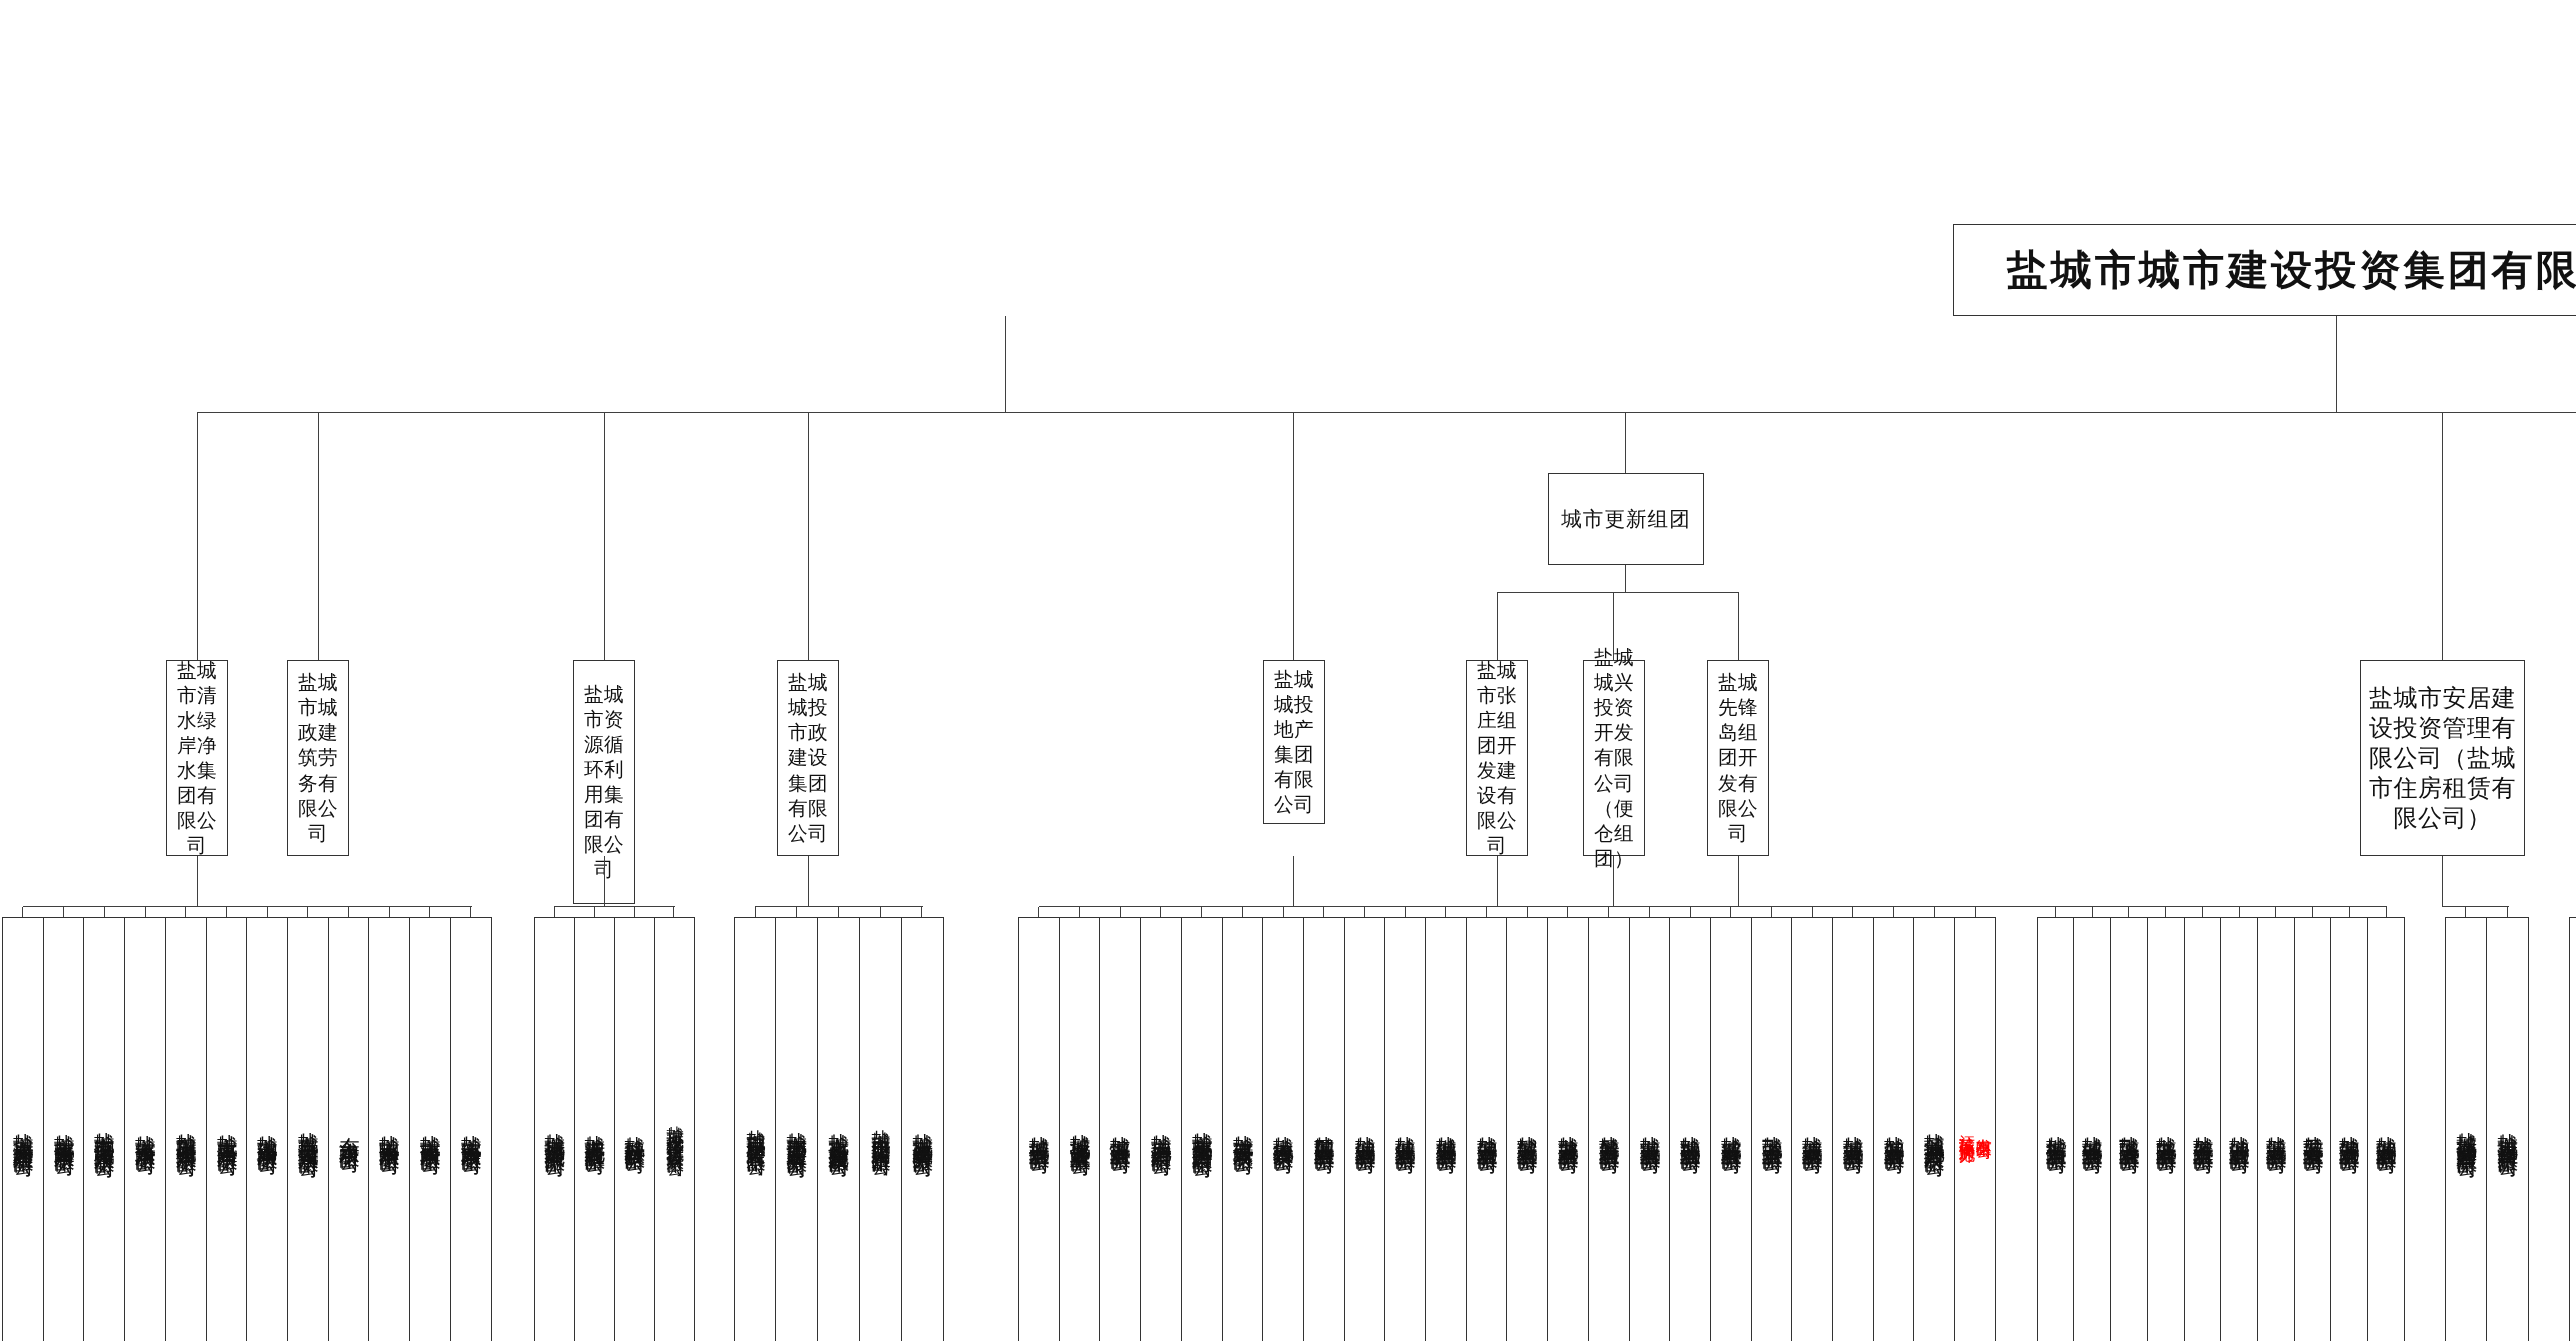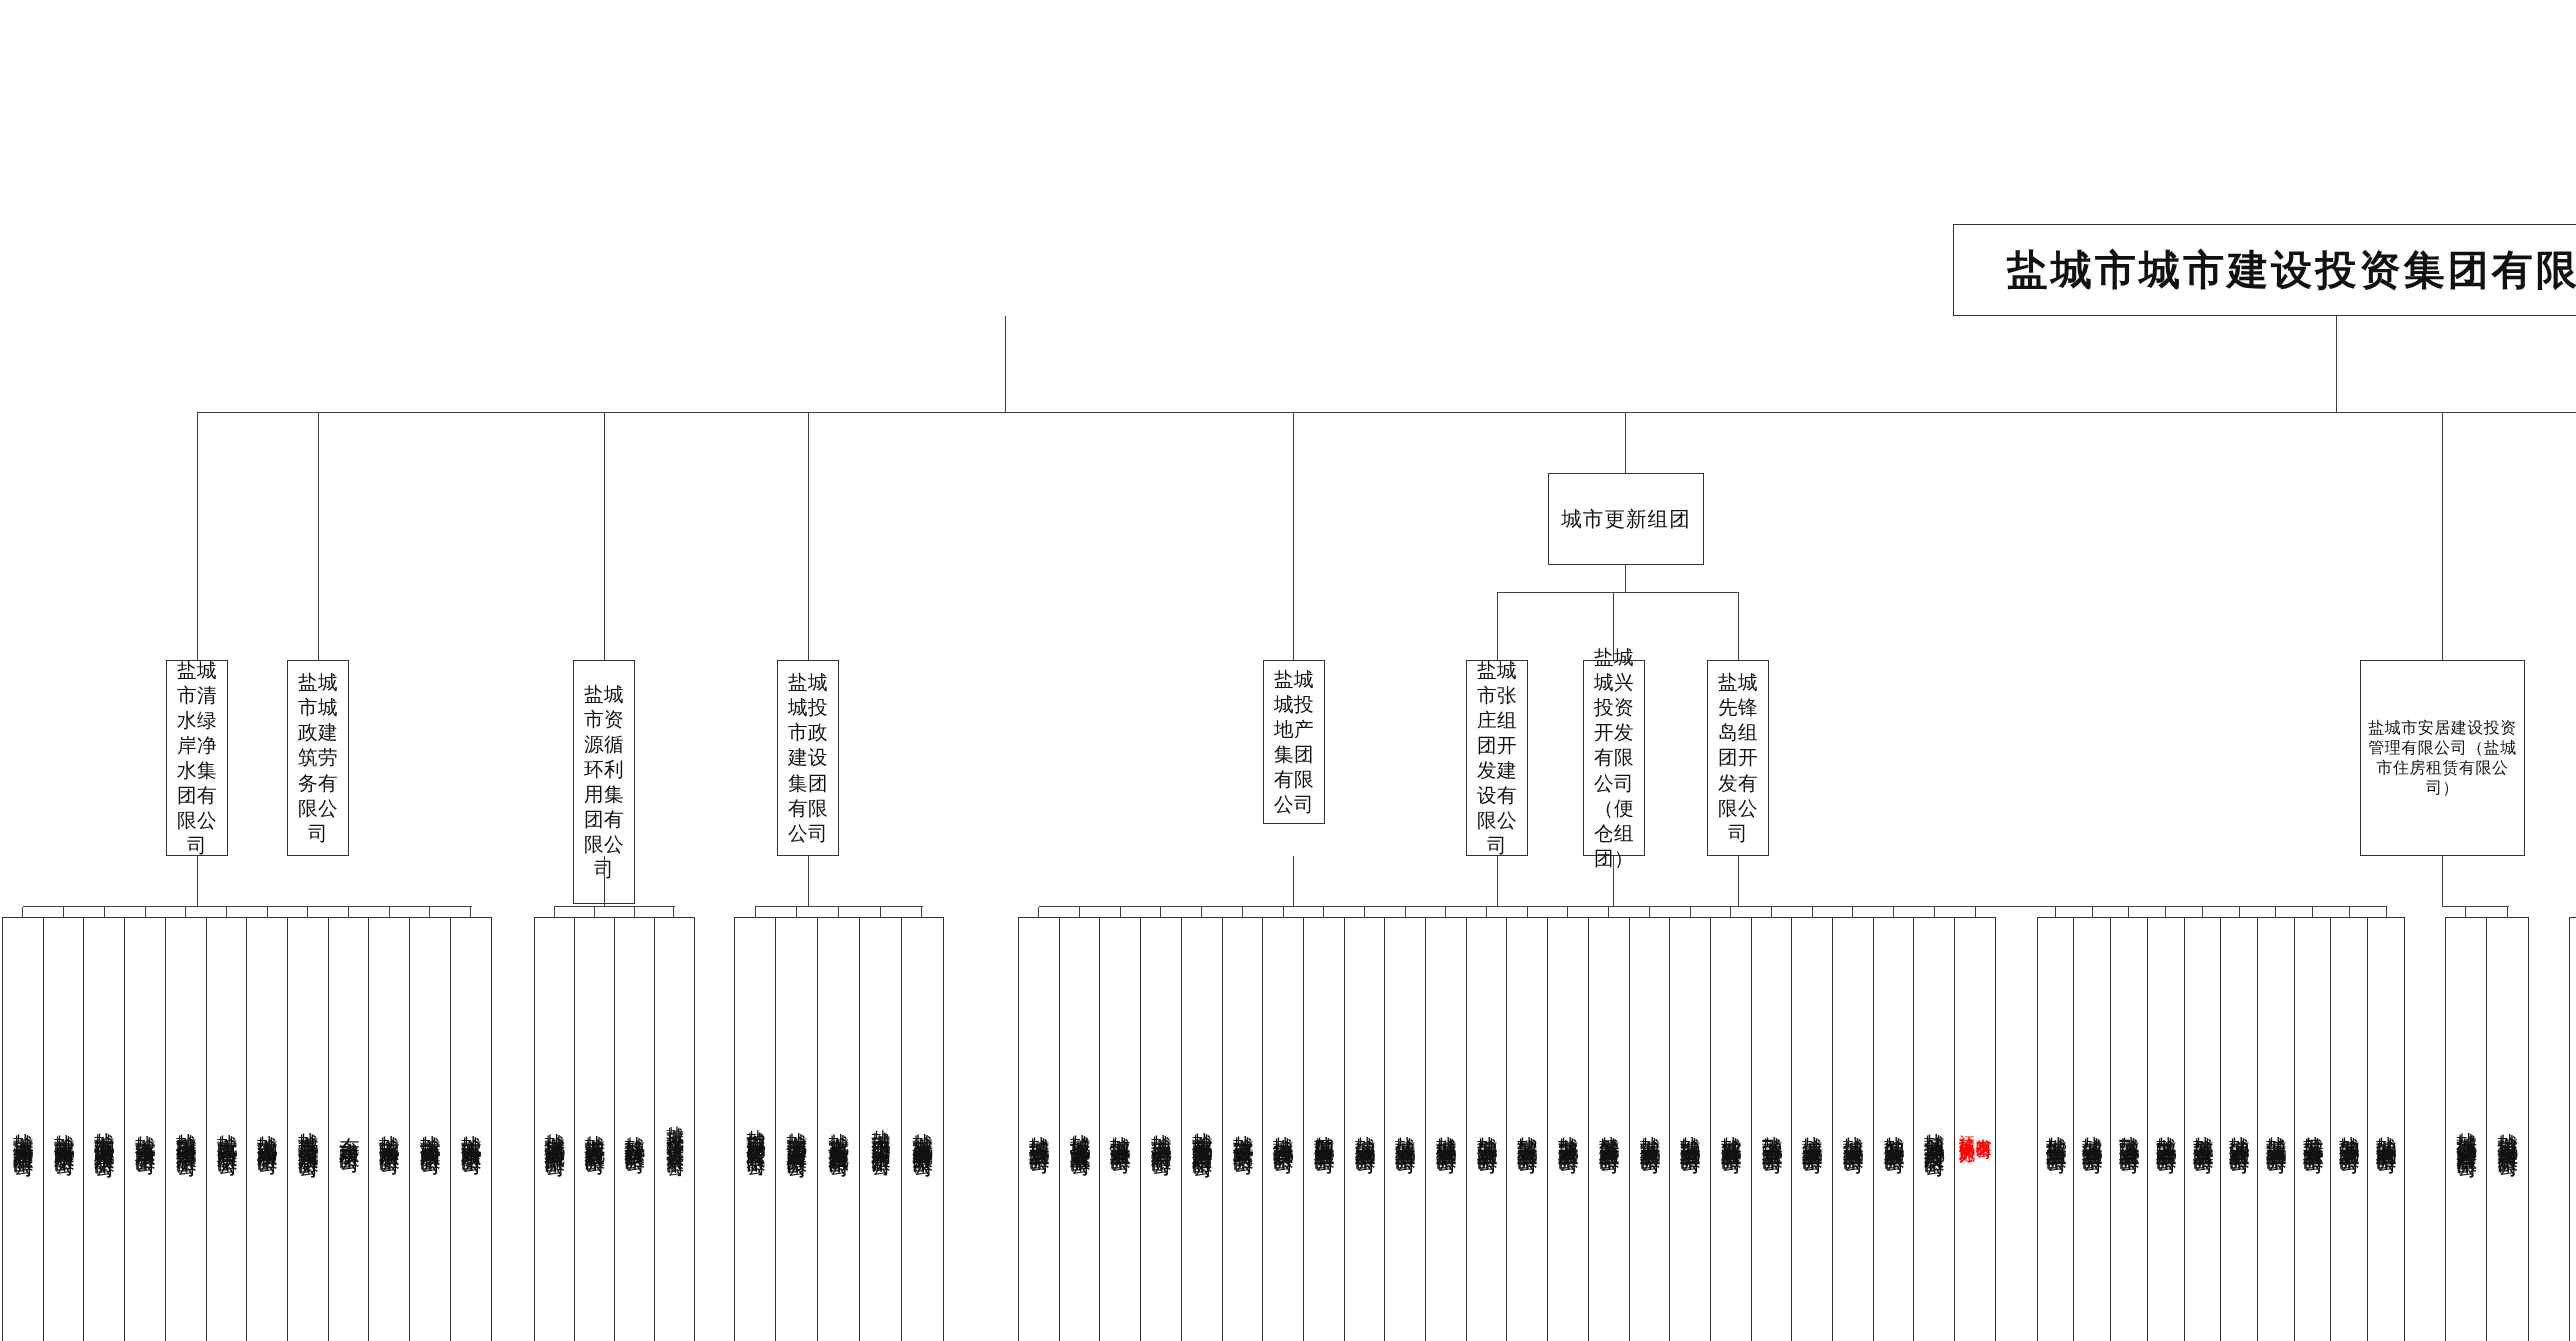--- a/index.html
+++ b/index.html
@@ -72,21 +72,21 @@
       <div class="box t2" style="left: 1466px; top: 660px; width: 62px; height: 196px;">
         <span>盐城市张庄组团开发建设有限公司</span>
       </div>
       <div class="box t2" style="left: 1583px; top: 660px; width: 62px; height: 196px;">
         <span>盐城城兴投资开发有限公司（便仓组团）</span>
       </div>
       <div class="box t2" style="left: 1707px; top: 660px; width: 62px; height: 196px;">
         <span>盐城先锋岛组团开发有限公司</span>
       </div>
       <div class="box t2 wide" style="left: 2360px; top: 660px; width: 165px; height: 196px; padding-left: 6.2px; padding-right: 6.2px;">
-        <span style="font-size: 16px;">盐城市安居建设投资管理有限公司（盐城市住房租赁有限公司）</span>
+        <span style="font-size: 24px;">盐城市安居建设投资管理有限公司（盐城市住房租赁有限公司）</span>
       </div>
       <div class="box child" style="left: 2.1px; top: 917px; width: 42px; height: 425px;">
         <span class="vtext" style="font-size: 20.6px;">盐城市城东污水处理有限公司</span>
       </div>
       <div class="box child" style="left: 43px; top: 917px; width: 42px; height: 425px;">
         <span class="vtext" style="font-size: 20.6px;">盐城市盐都区净水有限公司</span>
       </div>
       <div class="box child" style="left: 83px; top: 917px; width: 42px; height: 425px;">
         <span class="vtext" style="font-size: 20.6px;">盐城市亭湖区城市净水有限公司</span>
       </div>

